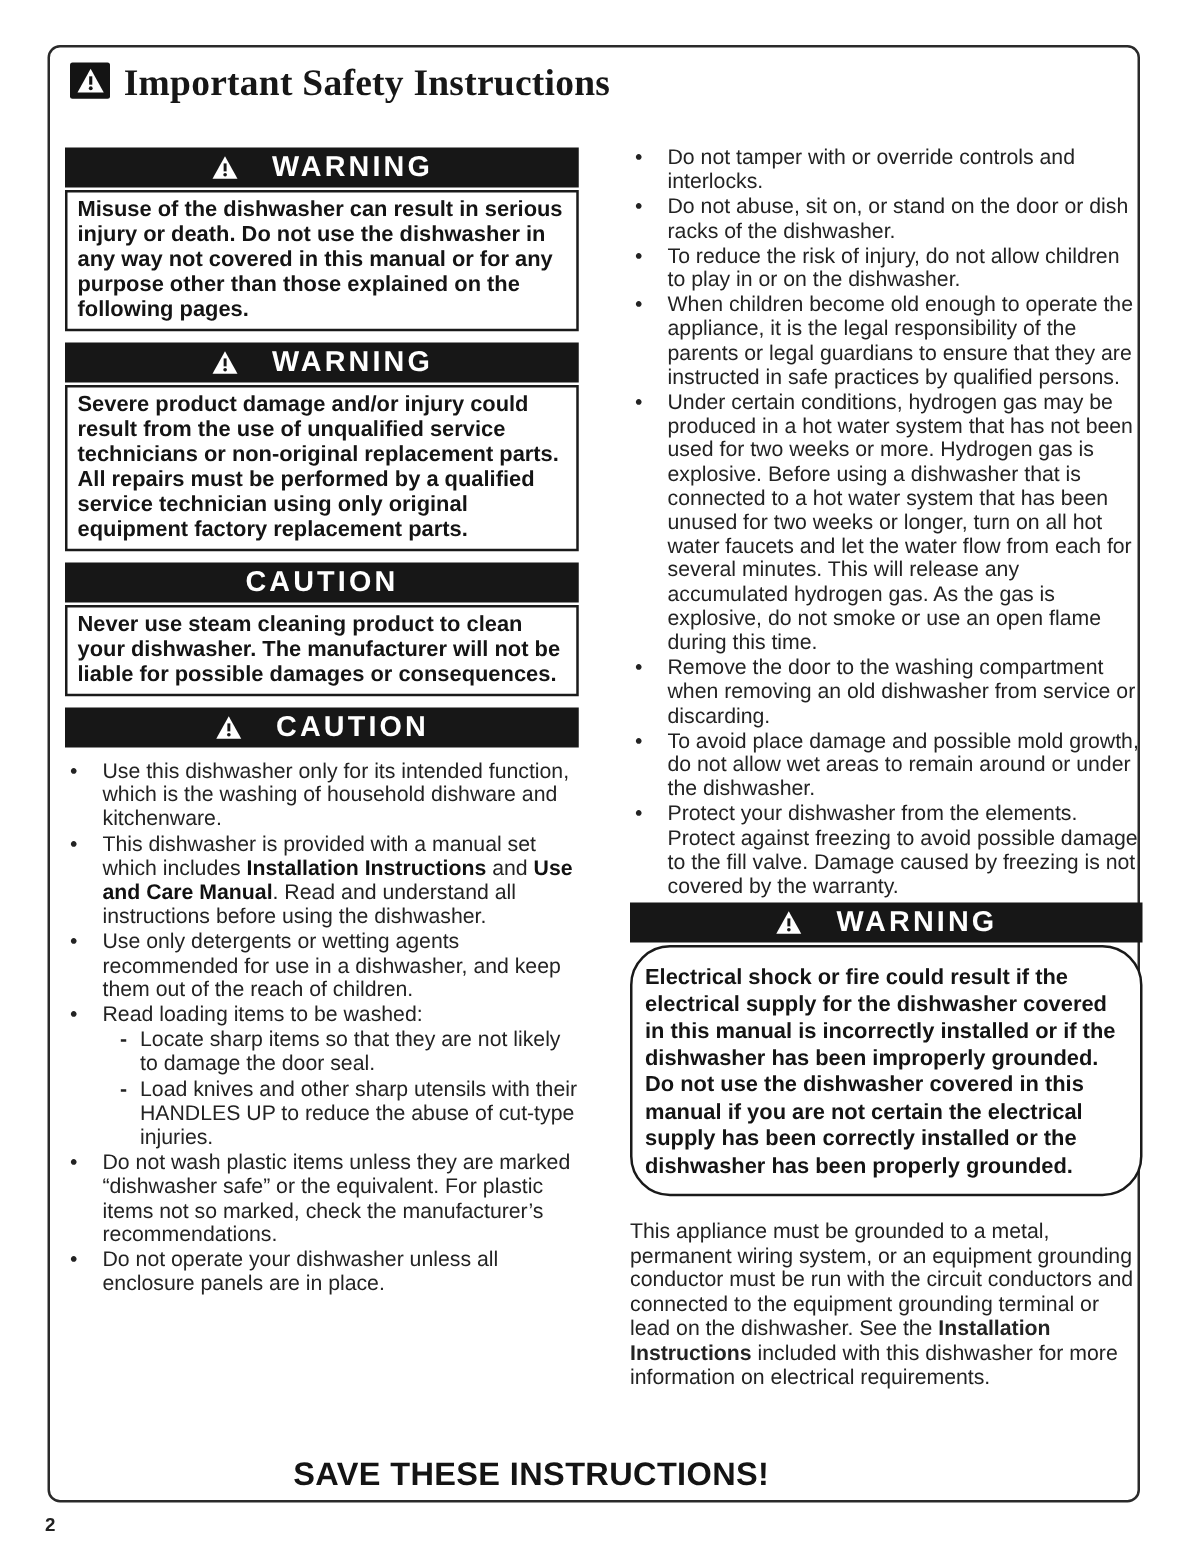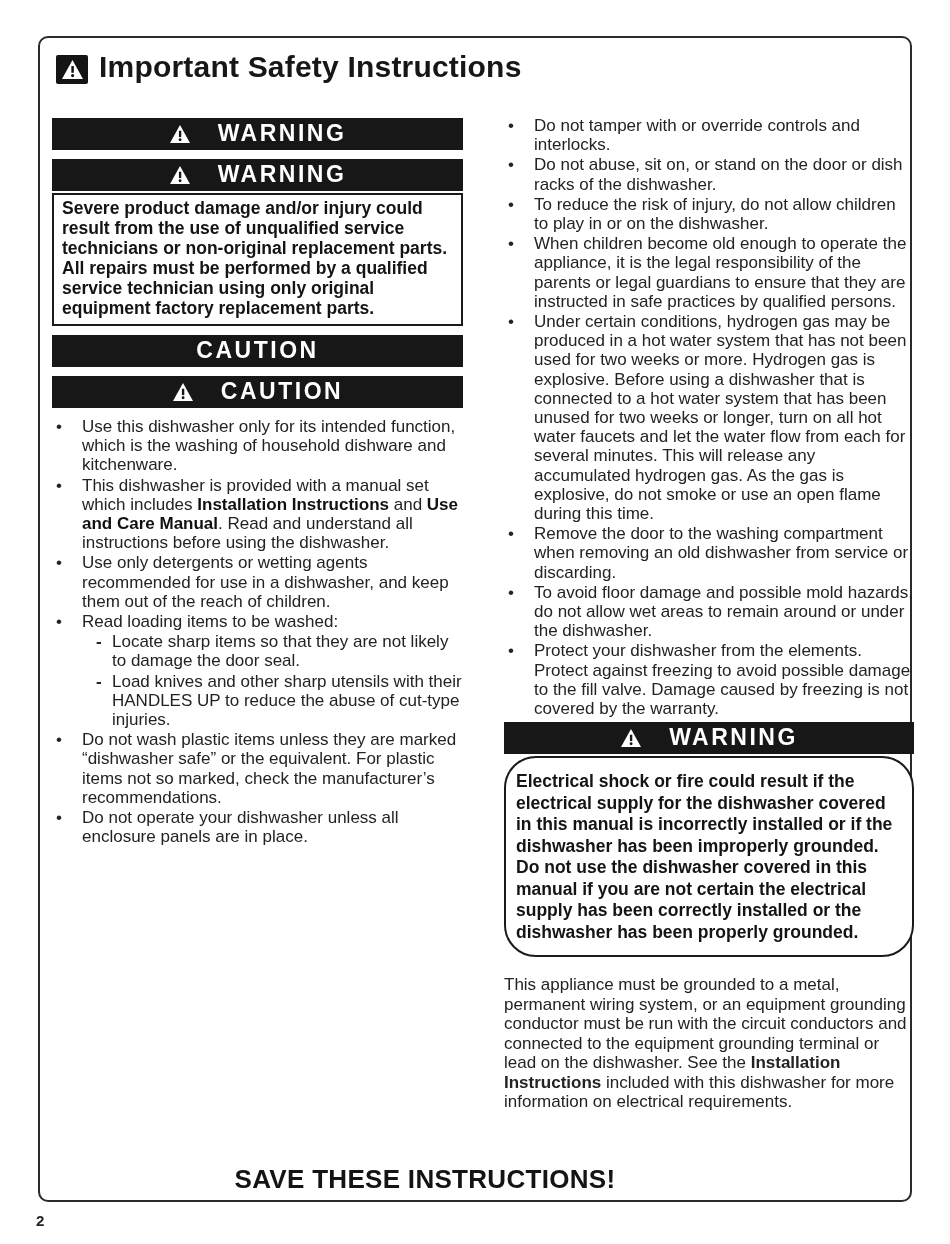--- a/index.html
+++ b/index.html
@@ -8,21 +8,21 @@
     width:950px; height:1244px; position:relative; overflow:hidden;
     font-family:"Liberation Sans","DejaVu Sans",sans-serif; color:#1a1a1a;
   }
   .page-border {
     position:absolute; left:38px; top:36px; width:874px; height:1166px;
     border:2px solid #2a2a2a; border-radius:10px;
   }
   
   .title-row {
     position:absolute; left:56px; top:50px;
-    display:flex; align-items:flex-end; gap:11px;
+    display:flex; align-items:flex-start; gap:11px;font-family:Liberation Serif, serif;
   }
   .ticon {
     width:32px; height:29px; background:#141414; border-radius:2px;
     display:flex; align-items:center; justify-content:center; flex:0 0 32px;
   }
   .page-title { font-size:30px; font-weight:bold; color:#171717; letter-spacing:0.2px; }
 
   
   .col-left  { position:absolute; left:52px;  top:118px; width:411px; }
   .col-right { position:absolute; left:504px; top:116px; width:410px; }
@@ -86,36 +86,38 @@
   <div>
       <div class="sbox">
         <div class="sbox-hd">
           <svg viewBox="0 0 24 22" aria-hidden="true">
             <path d="M12 1 L23 21 H1 Z" fill="#ffffff"></path>
             <rect x="10.8" y="7.4" width="2.6" height="7" fill="#171717"></rect>
             <circle cx="12.1" cy="17.4" r="1.6" fill="#171717"></circle>
           </svg>
           <span>WARNING</span>
         </div>
+        <div class="sbox-bd">Misuse of the dishwasher can result in serious injury or death. Do not use the dishwasher in any way not covered in this manual or for any purpose other than those explained on the following pages.</div>
       </div>
       <div class="sbox">
         <div class="sbox-hd">
           <svg viewBox="0 0 24 22" aria-hidden="true">
             <path d="M12 1 L23 21 H1 Z" fill="#ffffff"></path>
             <rect x="10.8" y="7.4" width="2.6" height="7" fill="#171717"></rect>
             <circle cx="12.1" cy="17.4" r="1.6" fill="#171717"></circle>
           </svg>
           <span>WARNING</span>
         </div>
         <div class="sbox-bd">Severe product damage and/or injury could result from the use of unqualified service technicians or non-original replacement parts. All repairs must be performed by a qualified service technician using only original equipment factory replacement parts.</div>
       </div>
       <div class="sbox">
         <div class="sbox-hd">
           <span>CAUTION</span>
         </div>
+        <div class="sbox-bd">Never use steam cleaning product to clean your dishwasher. The manufacturer will not be liable for possible damages or consequences.</div>
       </div>
       <div class="sbox">
         <div class="sbox-hd">
           <svg viewBox="0 0 24 22" aria-hidden="true">
             <path d="M12 1 L23 21 H1 Z" fill="#ffffff"></path>
             <rect x="10.8" y="7.4" width="2.6" height="7" fill="#171717"></rect>
             <circle cx="12.1" cy="17.4" r="1.6" fill="#171717"></circle>
           </svg>
           <span>CAUTION</span>
         </div>
@@ -178,21 +180,21 @@
       <div class="bi">
         <span class="dot">•</span>
         <div class="bt">Under certain conditions, hydrogen gas may be produced in a hot water system that has not been used for two weeks or more. Hydrogen gas is explosive. Before using a dishwasher that is connected to a hot water system that has been unused for two weeks or longer, turn on all hot water faucets and let the water flow from each for several minutes. This will release any accumulated hydrogen gas. As the gas is explosive, do not smoke or use an open flame during this time.</div>
       </div>
       <div class="bi">
         <span class="dot">•</span>
         <div class="bt">Remove the door to the washing compartment when removing an old dishwasher from service or discarding.</div>
       </div>
       <div class="bi">
         <span class="dot">•</span>
-        <div class="bt">To avoid floor damage and possible mold hazards, do not allow wet areas to remain around or under the dishwasher.</div>
+        <div class="bt">To avoid place damage and possible mold growth, do not allow wet areas to remain around or under the dishwasher.</div>
       </div>
       <div class="bi">
         <span class="dot">•</span>
         <div class="bt">Protect your dishwasher from the elements. Protect against freezing to avoid possible damage to the fill valve. Damage caused by freezing is not covered by the warranty.</div>
       </div>
     </div>
   <div>
       <div class="sbox">
         <div class="sbox-hd">
           <svg viewBox="0 0 24 22" aria-hidden="true">

